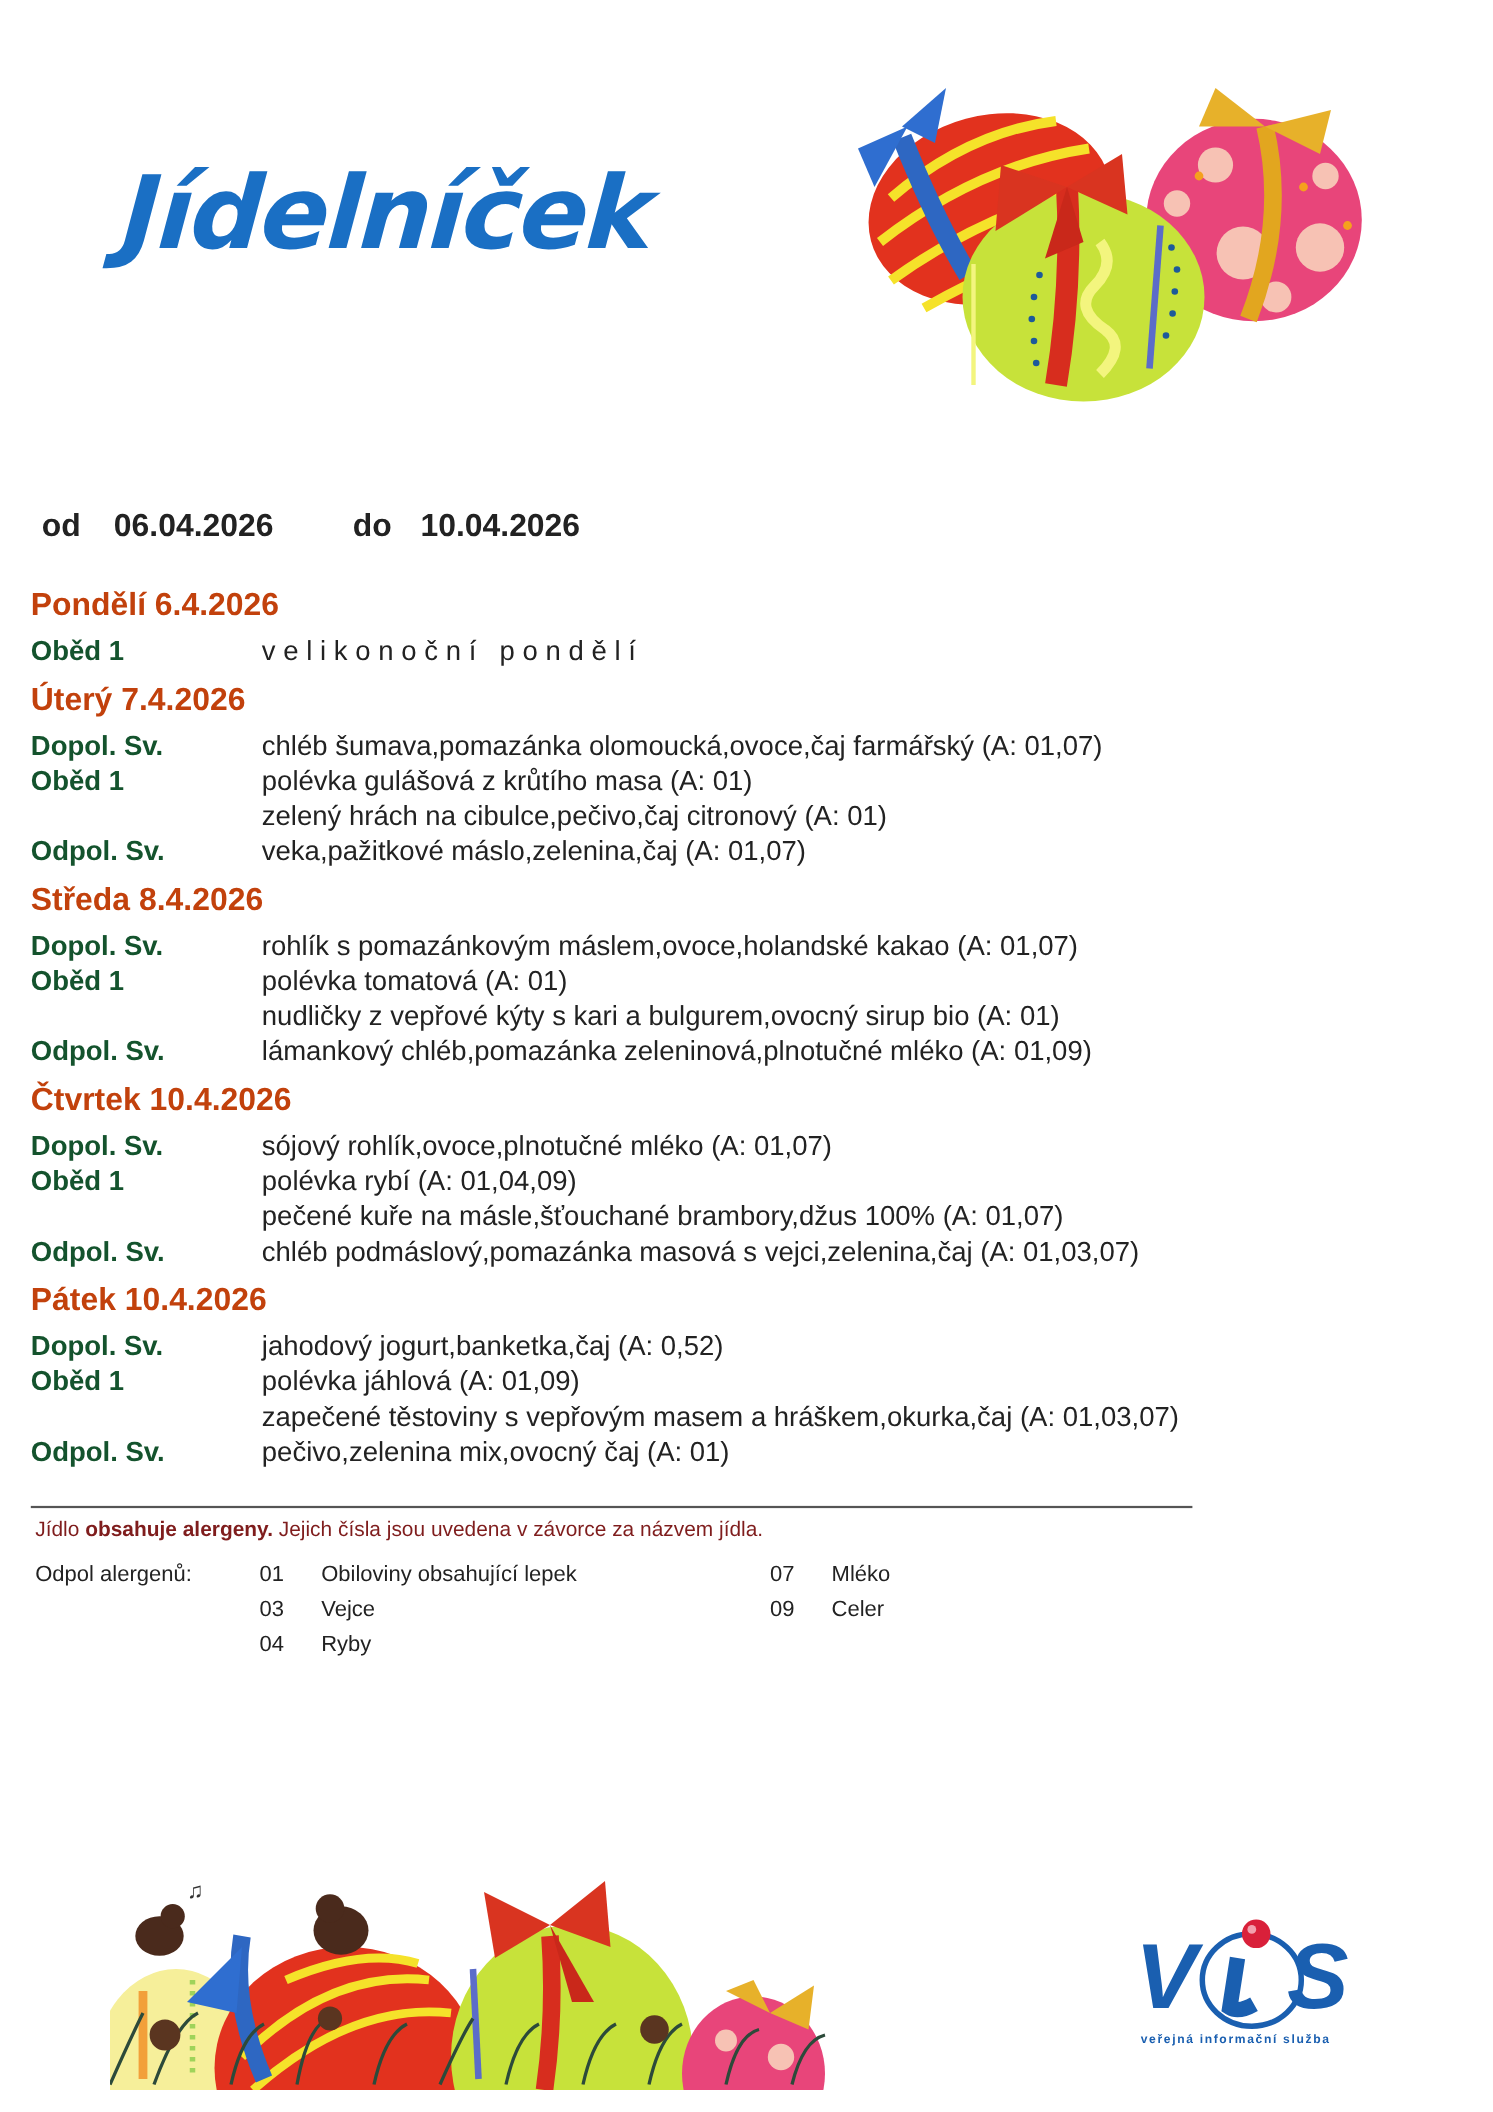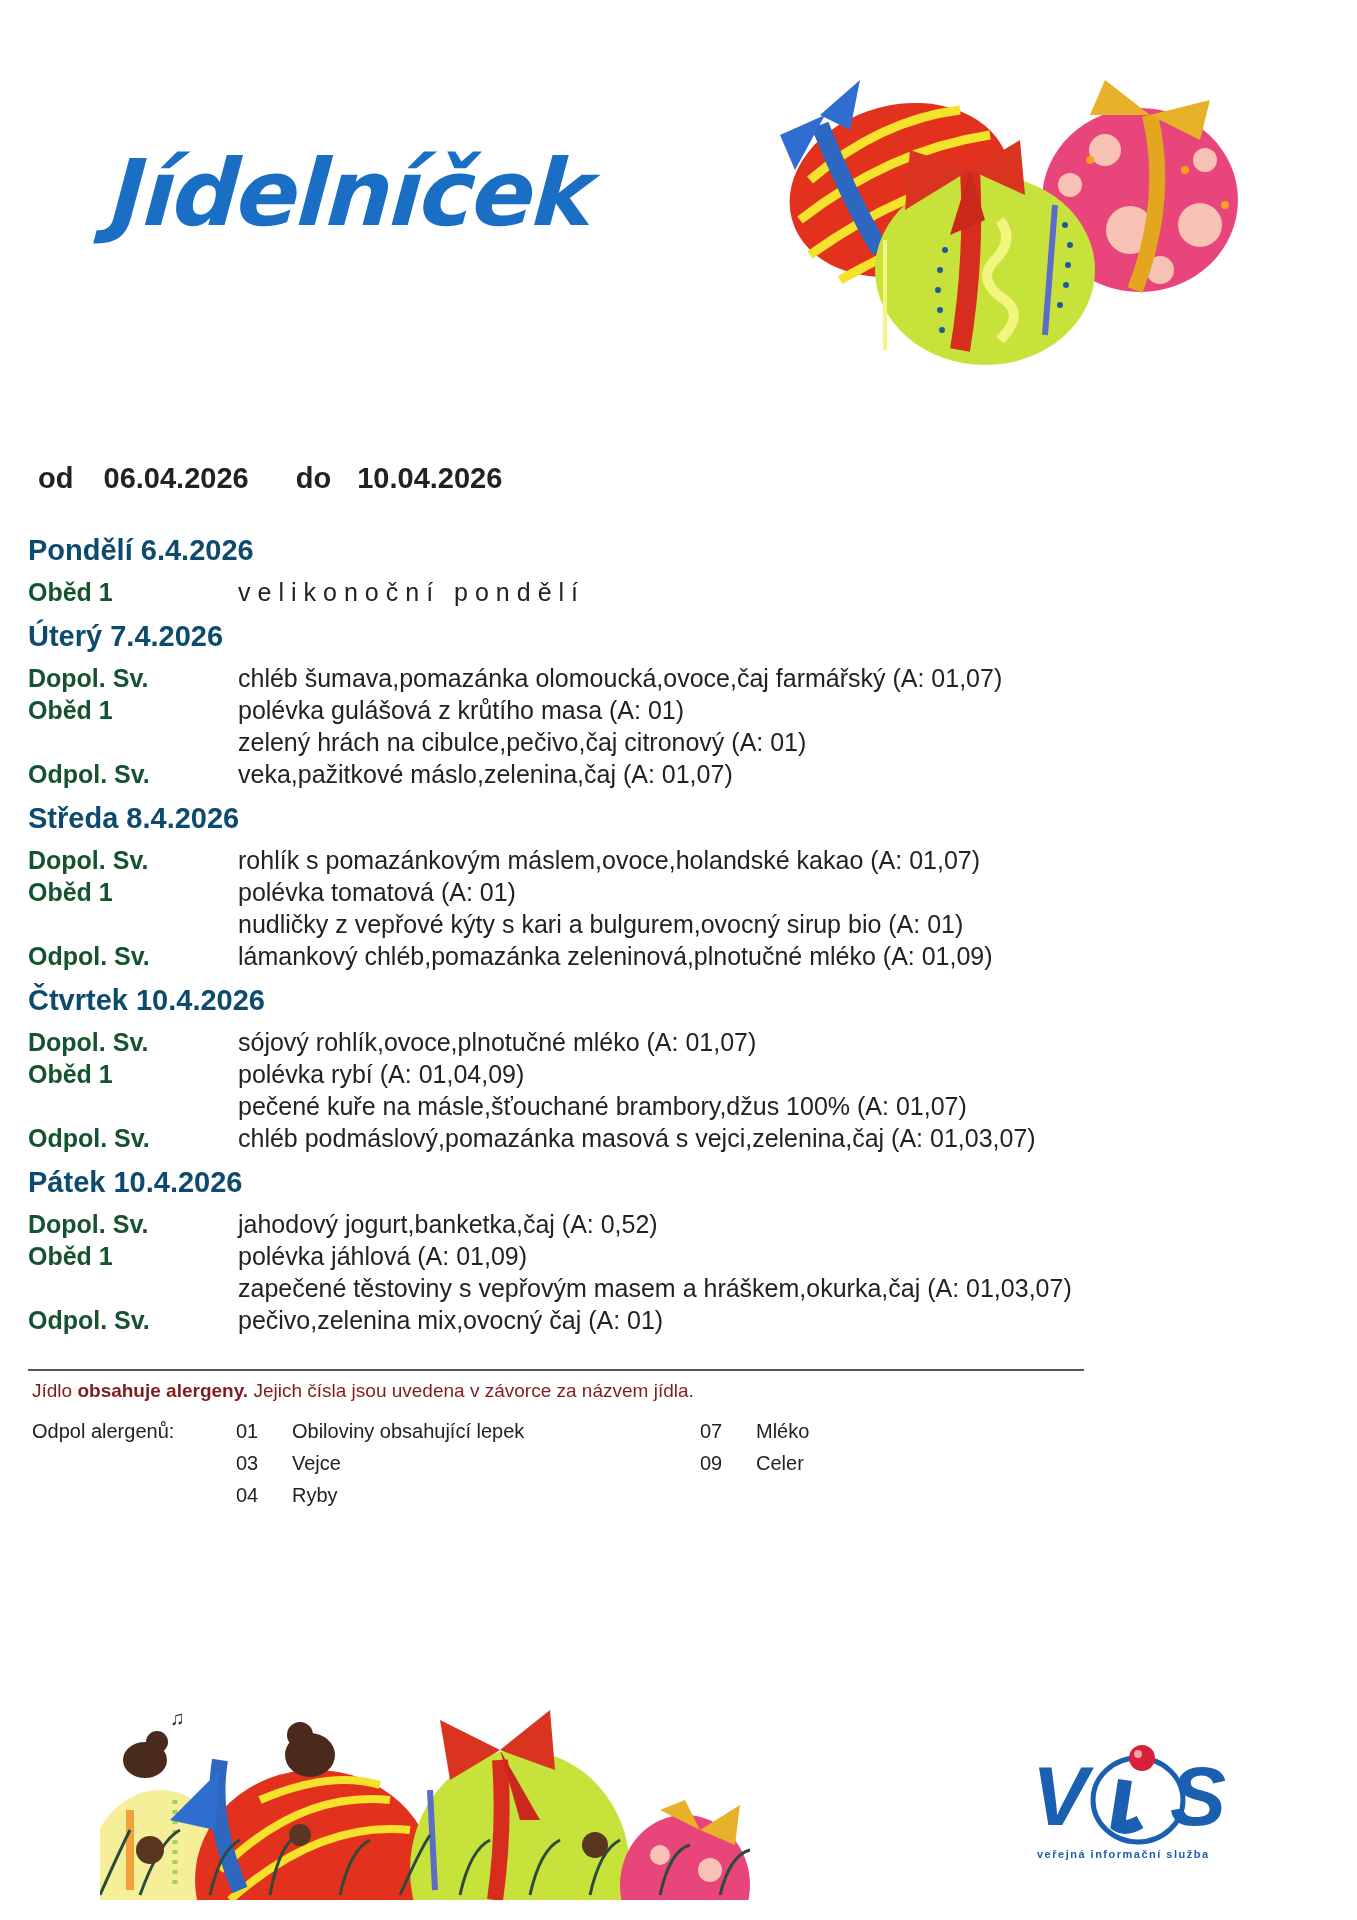--- a/index.html
+++ b/index.html
@@ -5,24 +5,24 @@
   html, body { margin: 0; padding: 0; background: #ffffff; }
   body { width: 1357px; height: 1920px; position: relative; overflow: hidden;
          font-family: "Liberation Sans", sans-serif; color: #1a1a1a; }
   .title { position: absolute; left: 112px; top: 140px; font-family: "DejaVu Sans", sans-serif;
            font-size: 92px; font-style: italic; color: #1a6fc4; letter-spacing: -2px; font-weight: bold;
            transform: skewX(-4deg); }
   .eggs-top { position: absolute; left: 760px; top: 60px; width: 500px; height: 310px; }
   .range { position: absolute; left: 38px; top: 462px; font-size: 29px; font-weight: bold; color: #222; }
   .range span { display: inline-block; }
   .range .gap1 { margin-left: 22px; }
-  .range .to { margin-left: 39px; }
+  .range .to { margin-left: 64px; }
   .range .gap2 { margin-left: 18px; }
   .menu { position: absolute; left: 28px; top: 530px; width: 1150px; }
-  .day-head { font-size: 29px; font-weight: bold; color: #0c4a6e; height: 40px; line-height: 40px; margin-bottom: 6px; }
+  .day-head { font-size: 29px; font-weight: bold; color: #c2410c; height: 40px; line-height: 40px; margin-bottom: 6px; }
   .row { display: flex; font-size: 25px; line-height: 32px; height: 32px; }
   .row .lbl { width: 210px; font-weight: bold; color: #14532d; flex: none; }
   .row .txt { color: #222; white-space: nowrap; }
   .row .txt.spaced { letter-spacing: 7px; }
   .day { margin-bottom: 8px; }
   .rule { position: absolute; left: 28px; top: 1369px; width: 1056px; height: 2px; background: #555; }
   .note { position: absolute; left: 32px; top: 1380px; font-size: 19px; color: #7f1d1d; }
   .note b { font-weight: bold; }
   .allergens { position: absolute; left: 32px; top: 1420px; font-size: 20px; color: #222; }
   .al-label { position: absolute; left: 0; top: 0; white-space: nowrap; }

